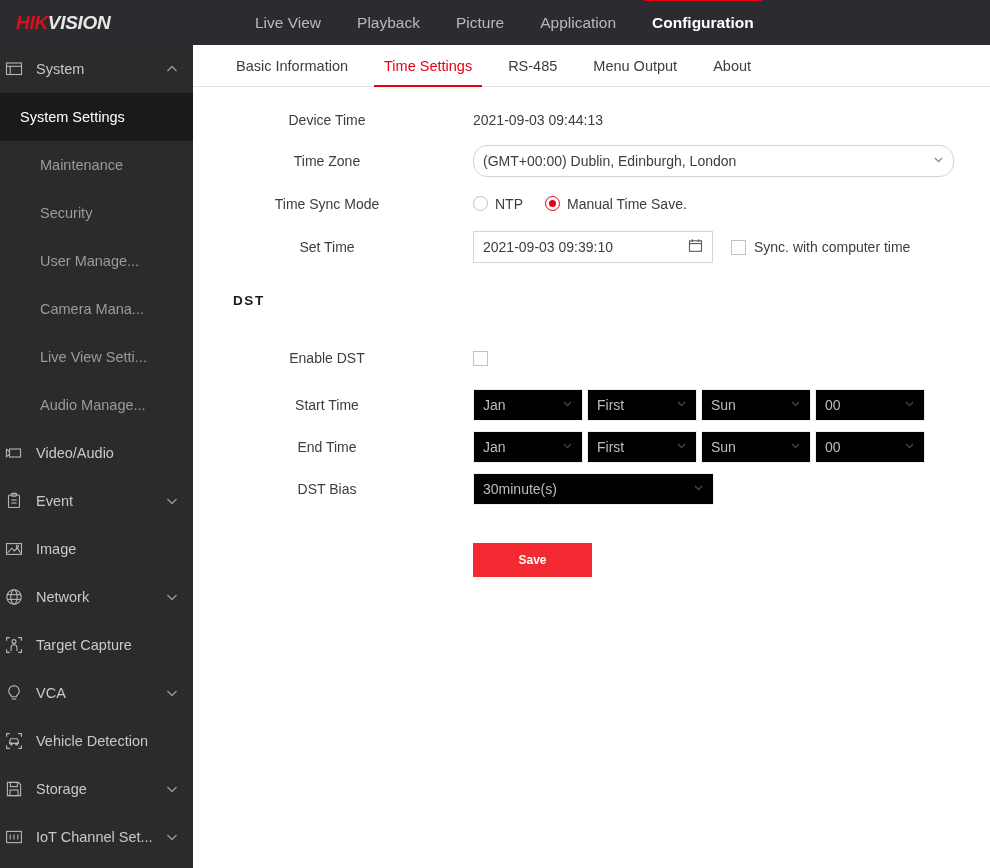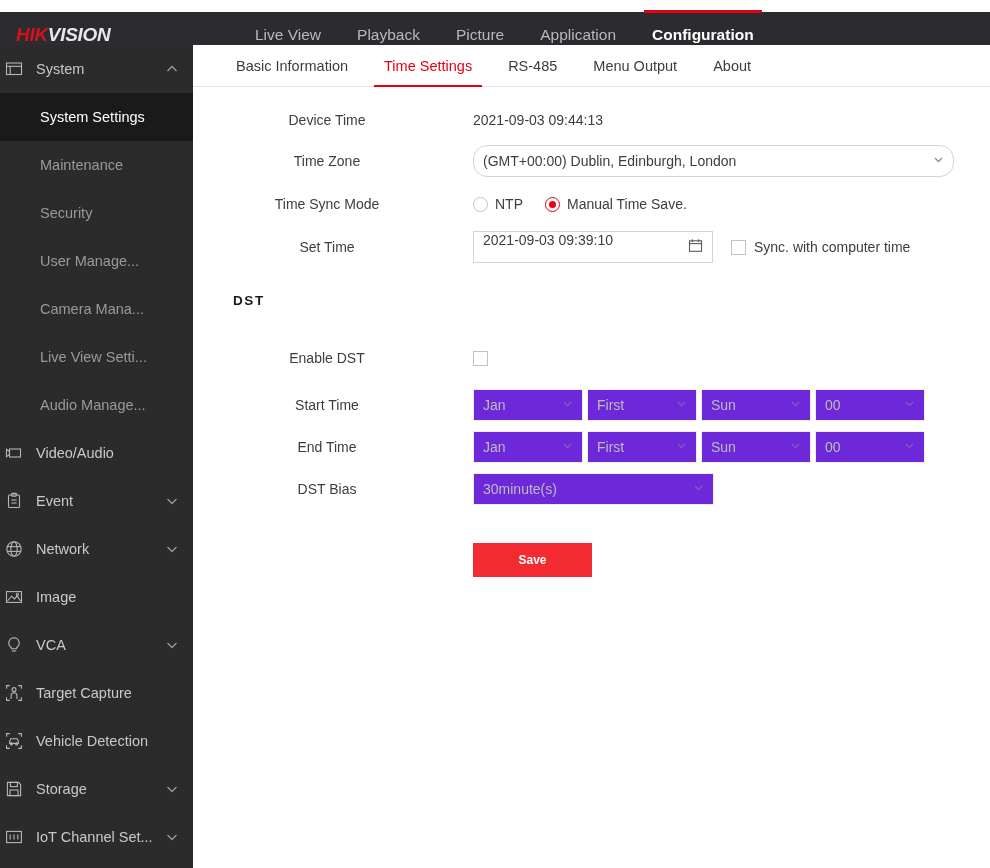--- a/index.html
+++ b/index.html
@@ -5,21 +5,21 @@
   * { box-sizing: border-box; margin: 0; padding: 0; }
   html, body {
     width: 990px; height: 868px;
     font-family: "Liberation Sans", sans-serif;
     background: #ffffff;
     overflow: hidden;
   }
 
   
   .header {
-    position: absolute; top: 12px; left: 0;
+    position: absolute; top: 0; left: 0;
     width: 990px; height: 45px;
     background: #2c2c30;
     display: flex; align-items: center;
   }
   .logo {
     width: 193px; padding-left: 16px;
     font-size: 19px; font-weight: bold; font-style: italic;
     letter-spacing: -0.3px; white-space: nowrap;
   }
   .logo .hik { color: #d5121a; }
@@ -59,21 +59,21 @@
     flex: 0 0 20px; display: flex; align-items: center; justify-content: center;
   }
   .side-group .lbl { flex: 1; white-space: nowrap; overflow: hidden; }
   .side-group .chev { width: 14px; height: 14px; flex: 0 0 14px; opacity: .75; }
 
   .side-sub {
     height: 48px; display: flex; align-items: center;
     padding-left: 40px; color: #9a9a9a; font-size: 14.5px;
     white-space: nowrap; cursor: pointer;
   }
-  .side-sub.active { background: #1a1a1a; color: #ffffff; }
+  .side-sub.active { background: #1a1a1a; color: #ffffff; padding-left: 20px; }
 
   
   .content { position: absolute; top: 45px; left: 193px; width: 797px; height: 823px; background:#fff; }
   .tabs {
     height: 42px; border-bottom: 1px solid #e3e3e3;
     display: flex; padding-left: 25px;
   }
   .tab {
     position: relative; height: 42px; padding: 0 18px;
     display: flex; align-items: center; justify-content: center;
@@ -94,32 +94,32 @@
   }
   .val { font-size: 14px; color: #3d3d3d; }
 
   .select {
     position: relative; height: 32px;
     border: 1px solid #d4d4d4; background: #fff;
     display: flex; align-items: center; padding: 0 26px 0 9px;
     font-size: 14px; color: #3d3d3d; cursor: pointer;
   }
   .select .arw { position: absolute; right: 8px; top: 50%; transform: translateY(-50%); }
-  .select.dis { background: #6d28d9; border-color: #eeeeee; color: #bdbdbd; cursor: default; }
+  .select.dis { background: #000000; border-color: #eeeeee; color: #bdbdbd; cursor: default; }
   .select.dis .arw { opacity: .45; }
 
   .txtbox {
     position: relative; height: 32px; width: 240px;
     border: 1px solid #d4d4d4; background: #fff;
-    display: flex; padding: 0 32px 0 9px;
+    display: flex; align-items: center; padding: 0 32px 0 9px;
     font-size: 14px; color: #3d3d3d;
   }
   .txtbox .cal { position: absolute; right: 9px; top: 50%; transform: translateY(-50%); }
 
-  .radio-wrap { display: flex; align-items: center; cursor: pointer; margin-right: 22px; }
+  .radio-wrap { display: flex; align-items: flex-start; cursor: pointer; margin-right: 22px; }
   .radio {
     width: 15px; height: 15px; border-radius: 50%;
     border: 1px solid #c2c2c2; background: #fff;
     margin-right: 7px; flex: 0 0 15px;
     display: flex; align-items: center; justify-content: center;
   }
   .radio.on { border-color: #e60012; }
   .radio.on::after { content: ""; width: 7px; height: 7px; border-radius: 50%; background: #e60012; }
   .radio-lbl { font-size: 14px; color: #3d3d3d; white-space: nowrap; }
 
@@ -198,64 +198,64 @@
         </svg>
       </span>
       <span class="lbl">Event</span>
       <span class="chev"><svg width="14" height="14" viewBox="0 0 14 14" fill="none" stroke="#bfbfbf" stroke-width="1.3">
           <path d="M2.5 5 L7 9.5 L11.5 5"></path>
         </svg></span>
     </div>
     <div class="side-group">
       <span class="ico">
         <svg width="18" height="18" viewBox="0 0 18 18" fill="none" stroke="#b6b6b6" stroke-width="1.1">
+          <rect x="1.5" y="3.6" width="15" height="10.8"></rect>
+          <path d="M2.5 13 L6.6 8.2 L9.4 11 L12.2 8 L15.6 13"></path>
+          <circle cx="12.4" cy="6.4" r="1.1"></circle>
+        </svg>
+      </span>
+      <span class="lbl">Image</span>
+      <span class="chev"><span style="width:14px;display:inline-block"></span></span>
+    </div>
+    <div class="side-group">
+      <span class="ico">
+        <svg width="18" height="18" viewBox="0 0 18 18" fill="none" stroke="#b6b6b6" stroke-width="1.1">
           <circle cx="9" cy="9" r="7.2"></circle>
           <ellipse cx="9" cy="9" rx="3.2" ry="7.2"></ellipse>
           <line x1="1.9" y1="6.6" x2="16.1" y2="6.6"></line>
           <line x1="1.9" y1="11.4" x2="16.1" y2="11.4"></line>
         </svg>
       </span>
       <span class="lbl">Network</span>
       <span class="chev"><svg width="14" height="14" viewBox="0 0 14 14" fill="none" stroke="#bfbfbf" stroke-width="1.3">
           <path d="M2.5 5 L7 9.5 L11.5 5"></path>
         </svg></span>
     </div>
     <div class="side-group">
       <span class="ico">
         <svg width="18" height="18" viewBox="0 0 18 18" fill="none" stroke="#b6b6b6" stroke-width="1.1">
-          <rect x="1.5" y="3.6" width="15" height="10.8"></rect>
-          <path d="M2.5 13 L6.6 8.2 L9.4 11 L12.2 8 L15.6 13"></path>
-          <circle cx="12.4" cy="6.4" r="1.1"></circle>
-        </svg>
-      </span>
-      <span class="lbl">Image</span>
-      <span class="chev"><span style="width:14px;display:inline-block"></span></span>
-    </div>
-    <div class="side-group">
-      <span class="ico">
-        <svg width="18" height="18" viewBox="0 0 18 18" fill="none" stroke="#b6b6b6" stroke-width="1.1">
-          <path d="M9 1.8 a5.2 5.2 0 0 1 3.3 9.2 c-.7.6-.9 1.1-.9 1.8 h-4.8 c0-.7-.2-1.2-.9-1.8 A5.2 5.2 0 0 1 9 1.8 Z"></path>
-          <line x1="6.8" y1="15" x2="11.2" y2="15"></line>
-        </svg>
-      </span>
-      <span class="lbl">VCA</span>
-      <span class="chev"><svg width="14" height="14" viewBox="0 0 14 14" fill="none" stroke="#bfbfbf" stroke-width="1.3">
-          <path d="M2.5 5 L7 9.5 L11.5 5"></path>
-        </svg></span>
-    </div>
-    <div class="side-group">
-      <span class="ico">
-        <svg width="18" height="18" viewBox="0 0 18 18" fill="none" stroke="#b6b6b6" stroke-width="1.1">
           <circle cx="9" cy="5.6" r="2"></circle>
           <path d="M6.1 15 v-3.4 a2.9 2.9 0 0 1 5.8 0 V15"></path>
           <path d="M1.6 4.8 V1.6 H4.8 M13.2 1.6 H16.4 V4.8 M16.4 13.2 V16.4 H13.2 M4.8 16.4 H1.6 V13.2"></path>
         </svg>
       </span>
       <span class="lbl">Target Capture</span>
       <span class="chev"><span style="width:14px;display:inline-block"></span></span>
+    </div>
+    <div class="side-group">
+      <span class="ico">
+        <svg width="18" height="18" viewBox="0 0 18 18" fill="none" stroke="#b6b6b6" stroke-width="1.1">
+          <path d="M9 1.8 a5.2 5.2 0 0 1 3.3 9.2 c-.7.6-.9 1.1-.9 1.8 h-4.8 c0-.7-.2-1.2-.9-1.8 A5.2 5.2 0 0 1 9 1.8 Z"></path>
+          <line x1="6.8" y1="15" x2="11.2" y2="15"></line>
+        </svg>
+      </span>
+      <span class="lbl">VCA</span>
+      <span class="chev"><svg width="14" height="14" viewBox="0 0 14 14" fill="none" stroke="#bfbfbf" stroke-width="1.3">
+          <path d="M2.5 5 L7 9.5 L11.5 5"></path>
+        </svg></span>
     </div>
     <div class="side-group">
       <span class="ico">
         <svg width="18" height="18" viewBox="0 0 18 18" fill="none" stroke="#b6b6b6" stroke-width="1.1">
           <path d="M4.6 11.4 h8.8 v-2 l-1.2-2.6 h-6.4 l-1.2 2.6 Z"></path>
           <circle cx="6.4" cy="11.9" r="1"></circle>
           <circle cx="11.6" cy="11.9" r="1"></circle>
           <path d="M1.6 4.8 V1.6 H4.8 M13.2 1.6 H16.4 V4.8 M16.4 13.2 V16.4 H13.2 M4.8 16.4 H1.6 V13.2"></path>
         </svg>
       </span>

